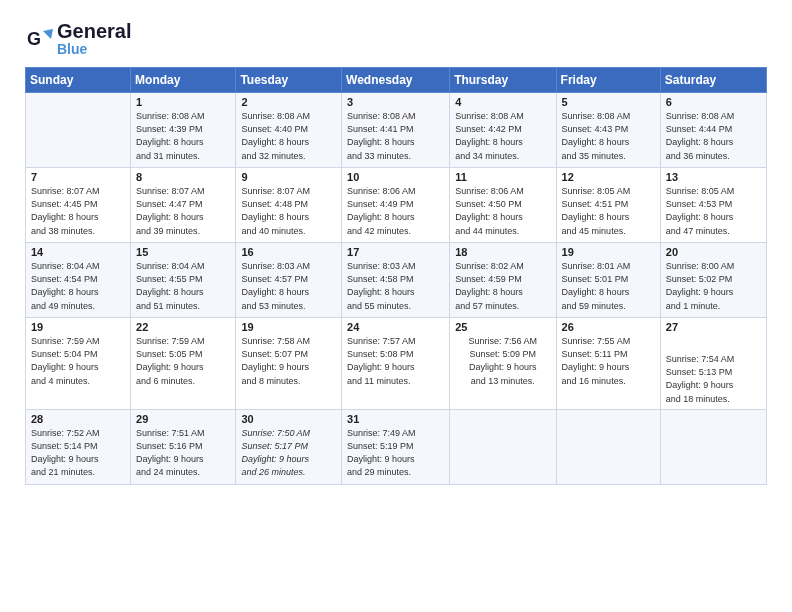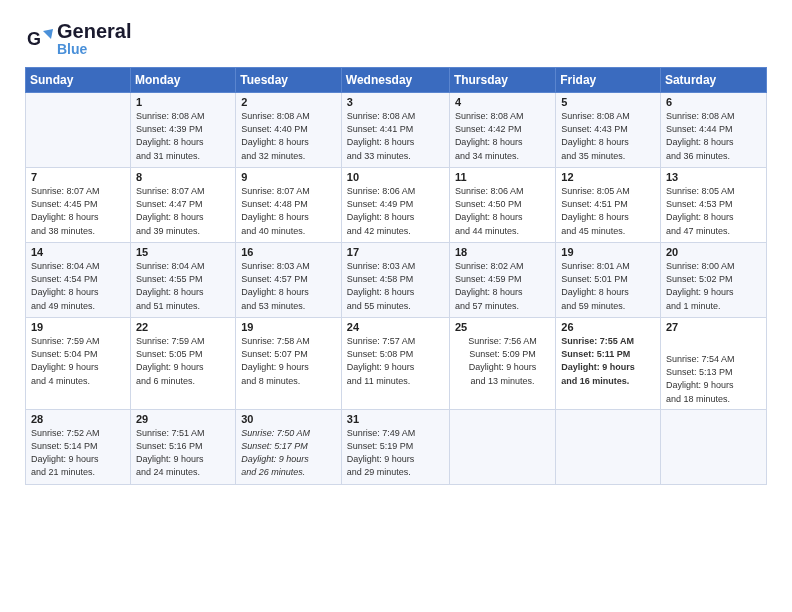--- a/index.html
+++ b/index.html
@@ -302,21 +302,21 @@
           </td>
           <td>
             <span class="day-number">25</span>
             <div class="day-info" style="white-space: pre-line; text-align: center;">Sunrise: 7:56 AM
 Sunset: 5:09 PM
 Daylight: 9 hours
 and 13 minutes.</div>
           </td>
           <td>
             <span class="day-number">26</span>
-            <div class="day-info" style="white-space: pre-line; font-weight: bold;">Sunrise: 7:55 AM
+            <div class="day-info" style="white-space: pre-line;">Sunrise: 7:55 AM
 Sunset: 5:11 PM
 Daylight: 9 hours
 and 16 minutes.</div>
           </td>
           <td>
             <span class="day-number">27</span>
             <div class="day-info" style="white-space: pre-line; margin-top: 20px;">Sunrise: 7:54 AM
 Sunset: 5:13 PM
 Daylight: 9 hours
 and 18 minutes.</div>

